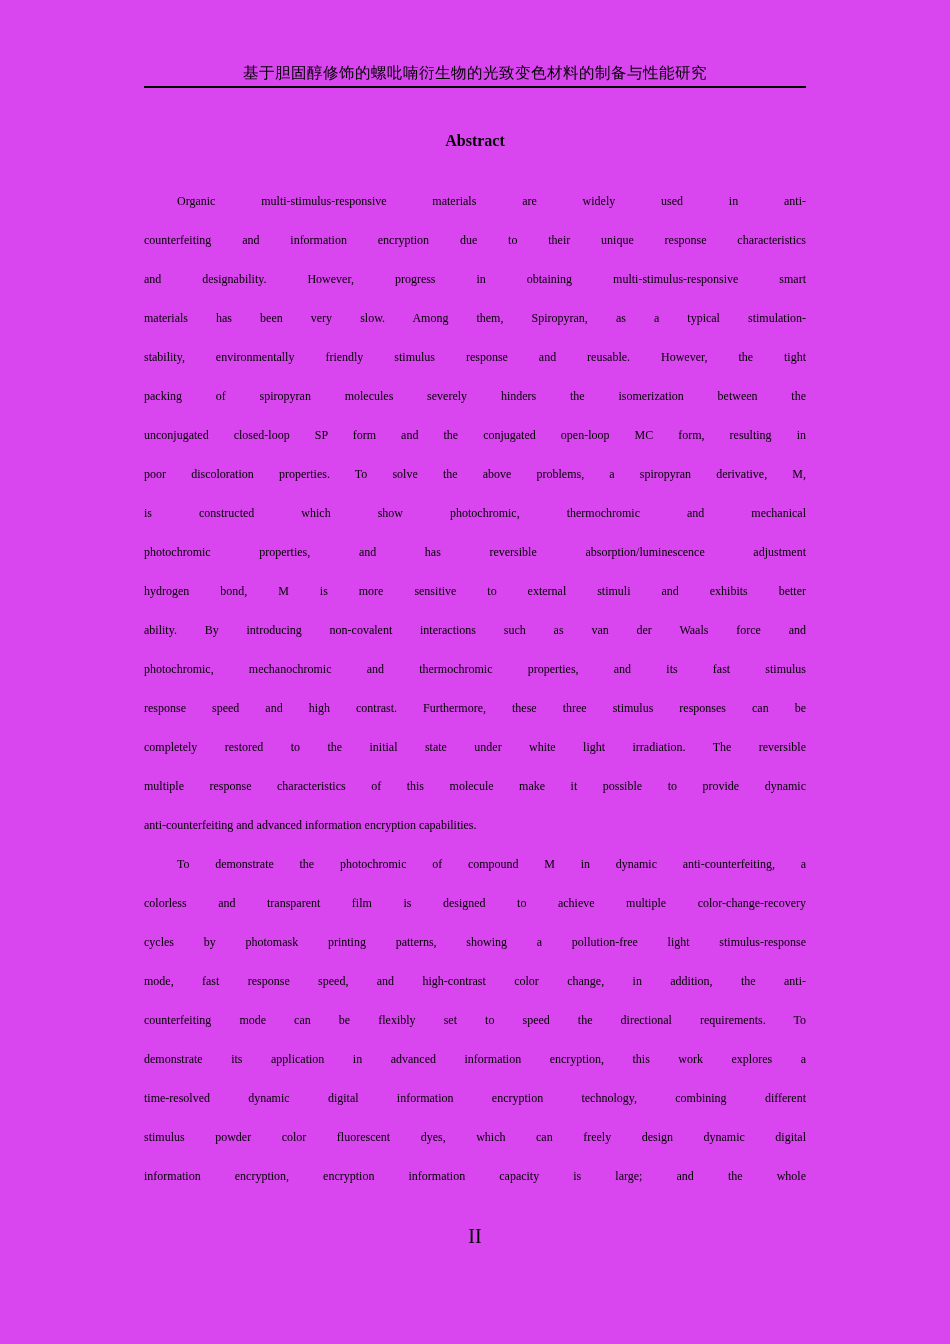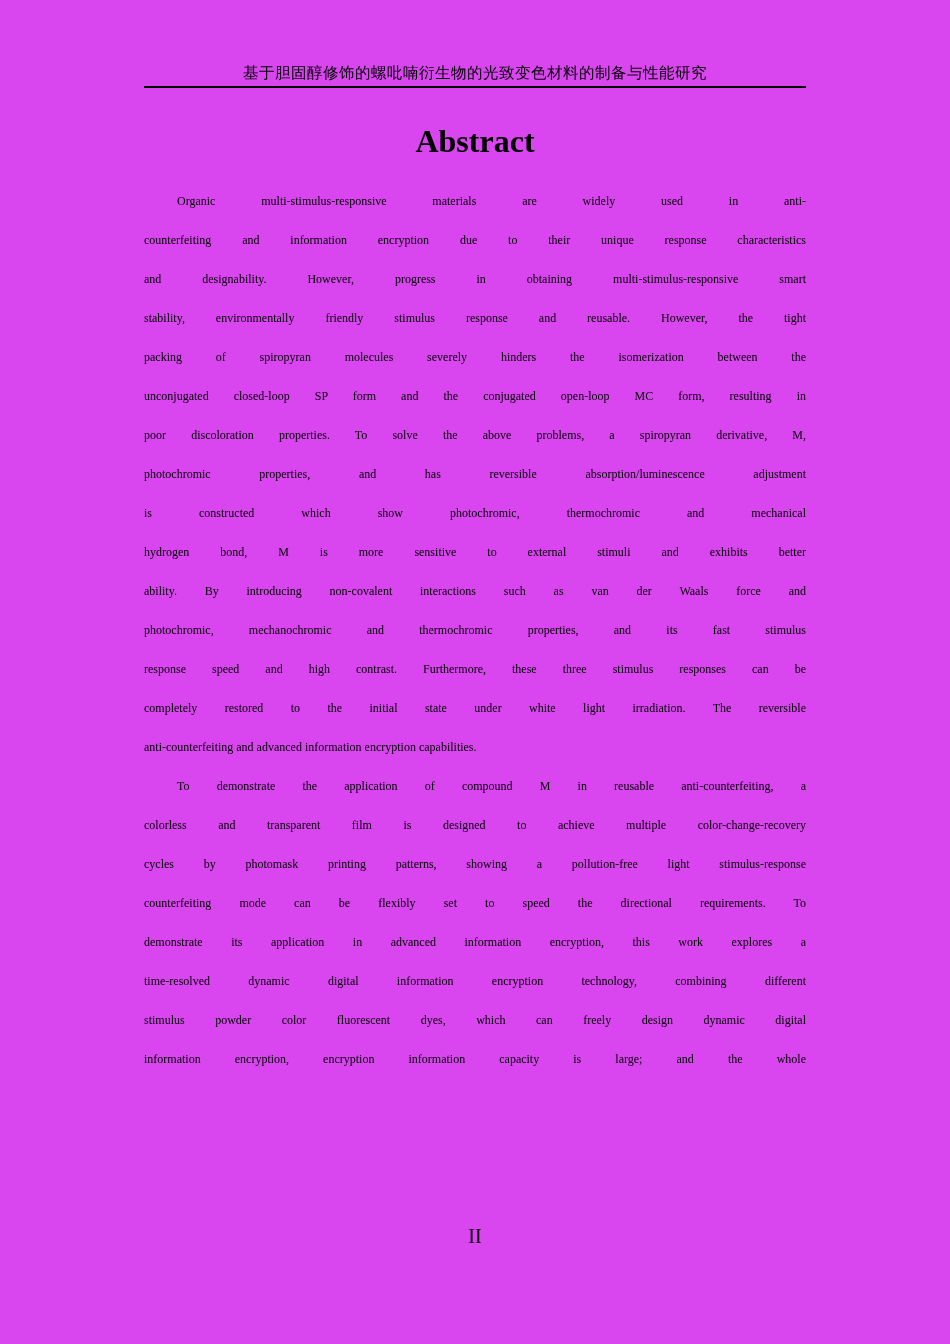--- a/index.html
+++ b/index.html
@@ -30,21 +30,21 @@
     padding-bottom: 3px;
     border-bottom: 2.5px solid #000000;
     letter-spacing: 0.5px;
   }
   .abstract-title {
     position: absolute;
     left: 144px;
     top: 124px;
     width: 662px;
     text-align: center;
-    font-size: 32px;
+    font-size: 16px;
     font-weight: bold;
     line-height: 34px;
   }
   .body-text {
     position: absolute;
     left: 144px;
     top: 182px;
     width: 662px;
     font-size: 12px;
   }
@@ -79,37 +79,40 @@
     <span>基于胆固醇修饰的螺吡喃衍生物的光致变色材料的制备与性能研究</span>
   </div>
 
   <h1 class="abstract-title">Abstract</h1>
 
   <div class="body-text" id="abstract-body">
       <div class="para">
         <div class="line indent">Organic multi-stimulus-responsive materials are widely used in anti-</div>
         <div class="line">counterfeiting and information encryption due to their unique response characteristics</div>
         <div class="line">and designability. However, progress in obtaining multi-stimulus-responsive smart</div>
+        <div class="line">materials has been very slow. Among them, Spiropyran, as a typical stimulation-</div>
         <div class="line">stability, environmentally friendly stimulus response and reusable. However, the tight</div>
         <div class="line">packing of spiropyran molecules severely hinders the isomerization between the</div>
         <div class="line">unconjugated closed-loop SP form and the conjugated open-loop MC form, resulting in</div>
         <div class="line">poor discoloration properties. To solve the above problems, a spiropyran derivative, M,</div>
+        <div class="line">is constructed which show photochromic, thermochromic and mechanical</div>
         <div class="line">photochromic properties, and has reversible absorption/luminescence adjustment</div>
-        <div class="line">is constructed which show photochromic, thermochromic and mechanical</div>
         <div class="line">hydrogen bond, M is more sensitive to external stimuli and exhibits better</div>
         <div class="line">ability. By introducing non-covalent interactions such as van der Waals force and</div>
         <div class="line">photochromic, mechanochromic and thermochromic properties, and its fast stimulus</div>
         <div class="line">response speed and high contrast. Furthermore, these three stimulus responses can be</div>
         <div class="line">completely restored to the initial state under white light irradiation. The reversible</div>
+        <div class="line">multiple response characteristics of this molecule make it possible to provide dynamic</div>
         <div class="line no-stretch">anti-counterfeiting and advanced information encryption capabilities.</div>
       </div>
       <div class="para">
-        <div class="line indent">To demonstrate the application of compound M in reusable anti-counterfeiting, a</div>
+        <div class="line indent">To demonstrate the photochromic of compound M in dynamic anti-counterfeiting, a</div>
         <div class="line">colorless and transparent film is designed to achieve multiple color-change-recovery</div>
         <div class="line">cycles by photomask printing patterns, showing a pollution-free light stimulus-response</div>
+        <div class="line">mode, fast response speed, and high-contrast color change, in addition, the anti-</div>
         <div class="line">counterfeiting mode can be flexibly set to speed the directional requirements. To</div>
         <div class="line">demonstrate its application in advanced information encryption, this work explores a</div>
         <div class="line">time-resolved dynamic digital information encryption technology, combining different</div>
         <div class="line">stimulus powder color fluorescent dyes, which can freely design dynamic digital</div>
         <div class="line">information encryption, encryption information capacity is large; and the whole</div>
       </div>
     </div>
 
   <div class="page-number">II</div>
 

